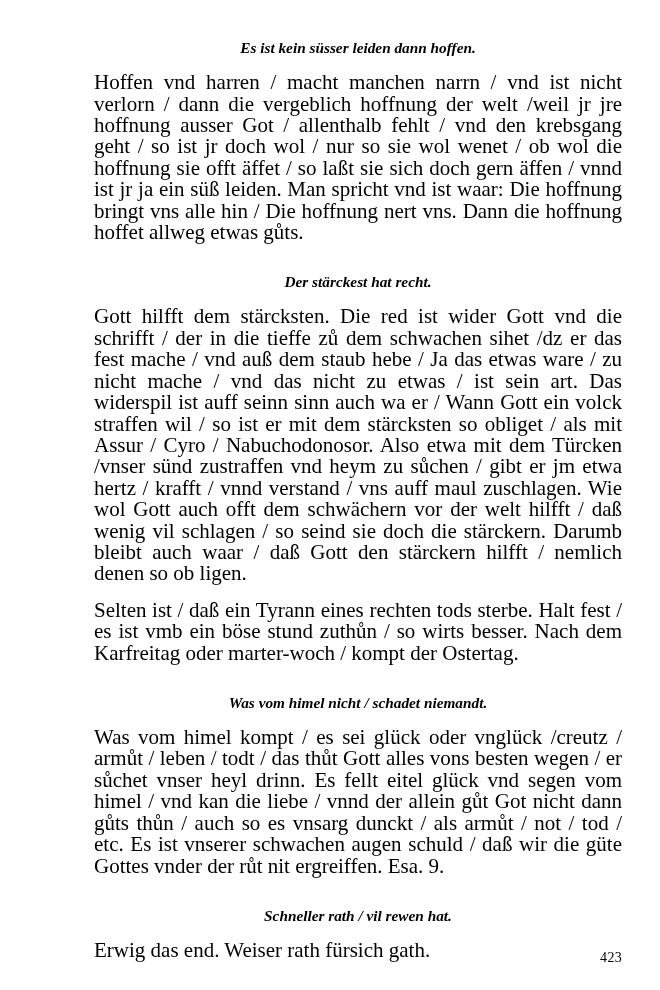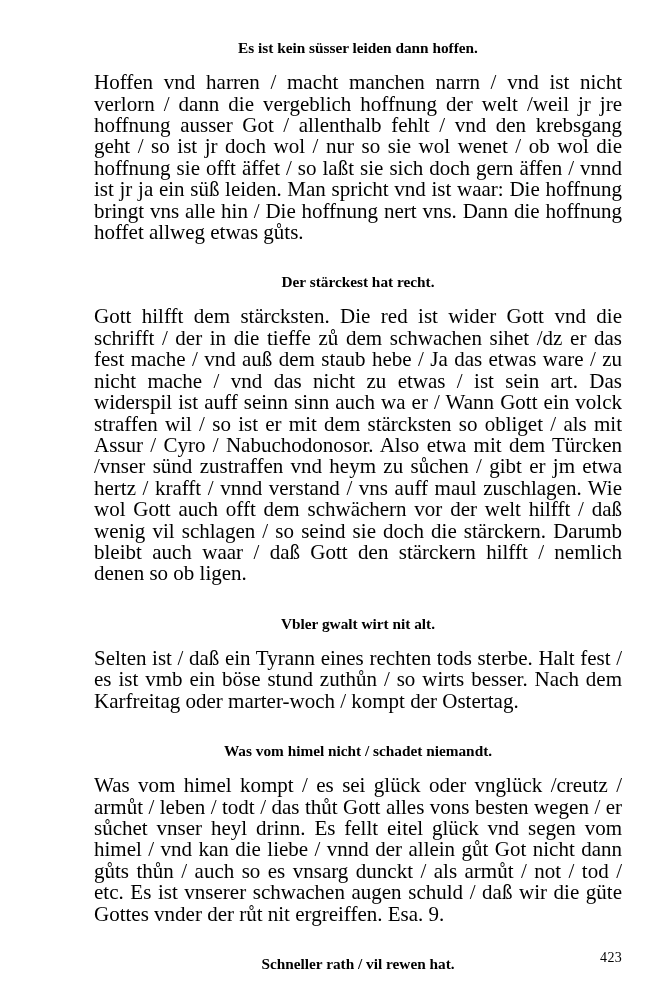--- a/index.html
+++ b/index.html
@@ -30,20 +30,21 @@
     font-weight: bold;
     font-size: 15.3px;
     line-height: 1.25;
     text-align: center;
     margin: 0;
     padding: 0;
   }
   .heading-block {
     margin: 1px;
     padding: 0;
+    font-style: italic;
   }
   .heading-gap-first { margin-top: 0px; }
   .heading-gap        { margin-top: 29px; }
   .heading-gap-sub    { margin-top: 21px; }
 
   p.body-para {
     font-family: "Liberation Serif", "DejaVu Serif", serif;
     font-size: 21px;
     line-height: 21.4px;
     text-align: justify;
@@ -74,23 +75,20 @@
     <div class="heading-block heading-gap-first">
       <h2 class="section-heading">Es ist kein süsser leiden dann hoffen.</h2>
     </div>
     <p class="body-para after-heading">Hoffen vnd harren / macht manchen narrn / vnd ist nicht verlorn / dann die vergeblich hoffnung der welt /weil jr jre hoffnung ausser Got / allenthalb fehlt / vnd den krebsgang geht / so ist jr doch wol / nur so sie wol wenet / ob wol die hoffnung sie offt äffet / so laßt sie sich doch gern äffen / vnnd ist jr ja ein süß leiden. Man spricht vnd ist waar: Die hoffnung bringt vns alle hin / Die hoffnung nert vns. Dann die hoffnung hoffet allweg etwas gůts.</p>
 
     <div class="heading-block heading-gap">
       <h2 class="section-heading">Der stärckest hat recht.</h2>
     </div>
     <p class="body-para after-heading">Gott hilfft dem stärcksten. Die red ist wider Gott vnd die schrifft / der in die tieffe zů dem schwachen sihet /dz er das fest mache / vnd auß dem staub hebe / Ja das etwas ware / zu nicht mache / vnd das nicht zu etwas / ist sein art. Das widerspil ist auff seinn sinn auch wa er / Wann Gott ein volck straffen wil / so ist er mit dem stärcksten so obliget / als mit Assur / Cyro / Nabuchodonosor. Also etwa mit dem Türcken /vnser sünd zustraffen vnd heym zu sůchen / gibt er jm etwa hertz / krafft / vnnd verstand / vns auff maul zuschlagen. Wie wol Gott auch offt dem schwächern vor der welt hilfft / daß wenig vil schlagen / so seind sie doch die stärckern. Darumb bleibt auch waar / daß Gott den stärckern hilfft / nemlich denen so ob ligen.</p>
 
-    <div class="heading-block heading-gap">
-      <h2 class="section-heading">Vbler gwalt wirt nit alt.</h2>
-    </div>
     <p class="body-para after-heading">Selten ist / daß ein Tyrann eines rechten tods sterbe. Halt fest / es ist vmb ein böse stund zuthůn / so wirts besser. Nach dem Karfreitag oder marter-woch / kompt der Ostertag.</p>
 
     <div class="heading-block heading-gap">
       <h2 class="section-heading">Was vom himel nicht / schadet niemandt.</h2>
     </div>
     <p class="body-para after-heading">Was vom himel kompt / es sei glück oder vnglück /creutz / armůt / leben / todt / das thůt Gott alles vons besten wegen / er sůchet vnser heyl drinn. Es fellt eitel glück vnd segen vom himel / vnd kan die liebe / vnnd der allein gůt Got nicht dann gůts thůn / auch so es vnsarg dunckt / als armůt / not / tod / etc. Es ist vnserer schwachen augen schuld / daß wir die güte Gottes vnder der růt nit ergreiffen. Esa. 9.</p>
 
     <div class="heading-block heading-gap">
       <h2 class="section-heading">Schneller rath / vil rewen hat.</h2>
     </div>

